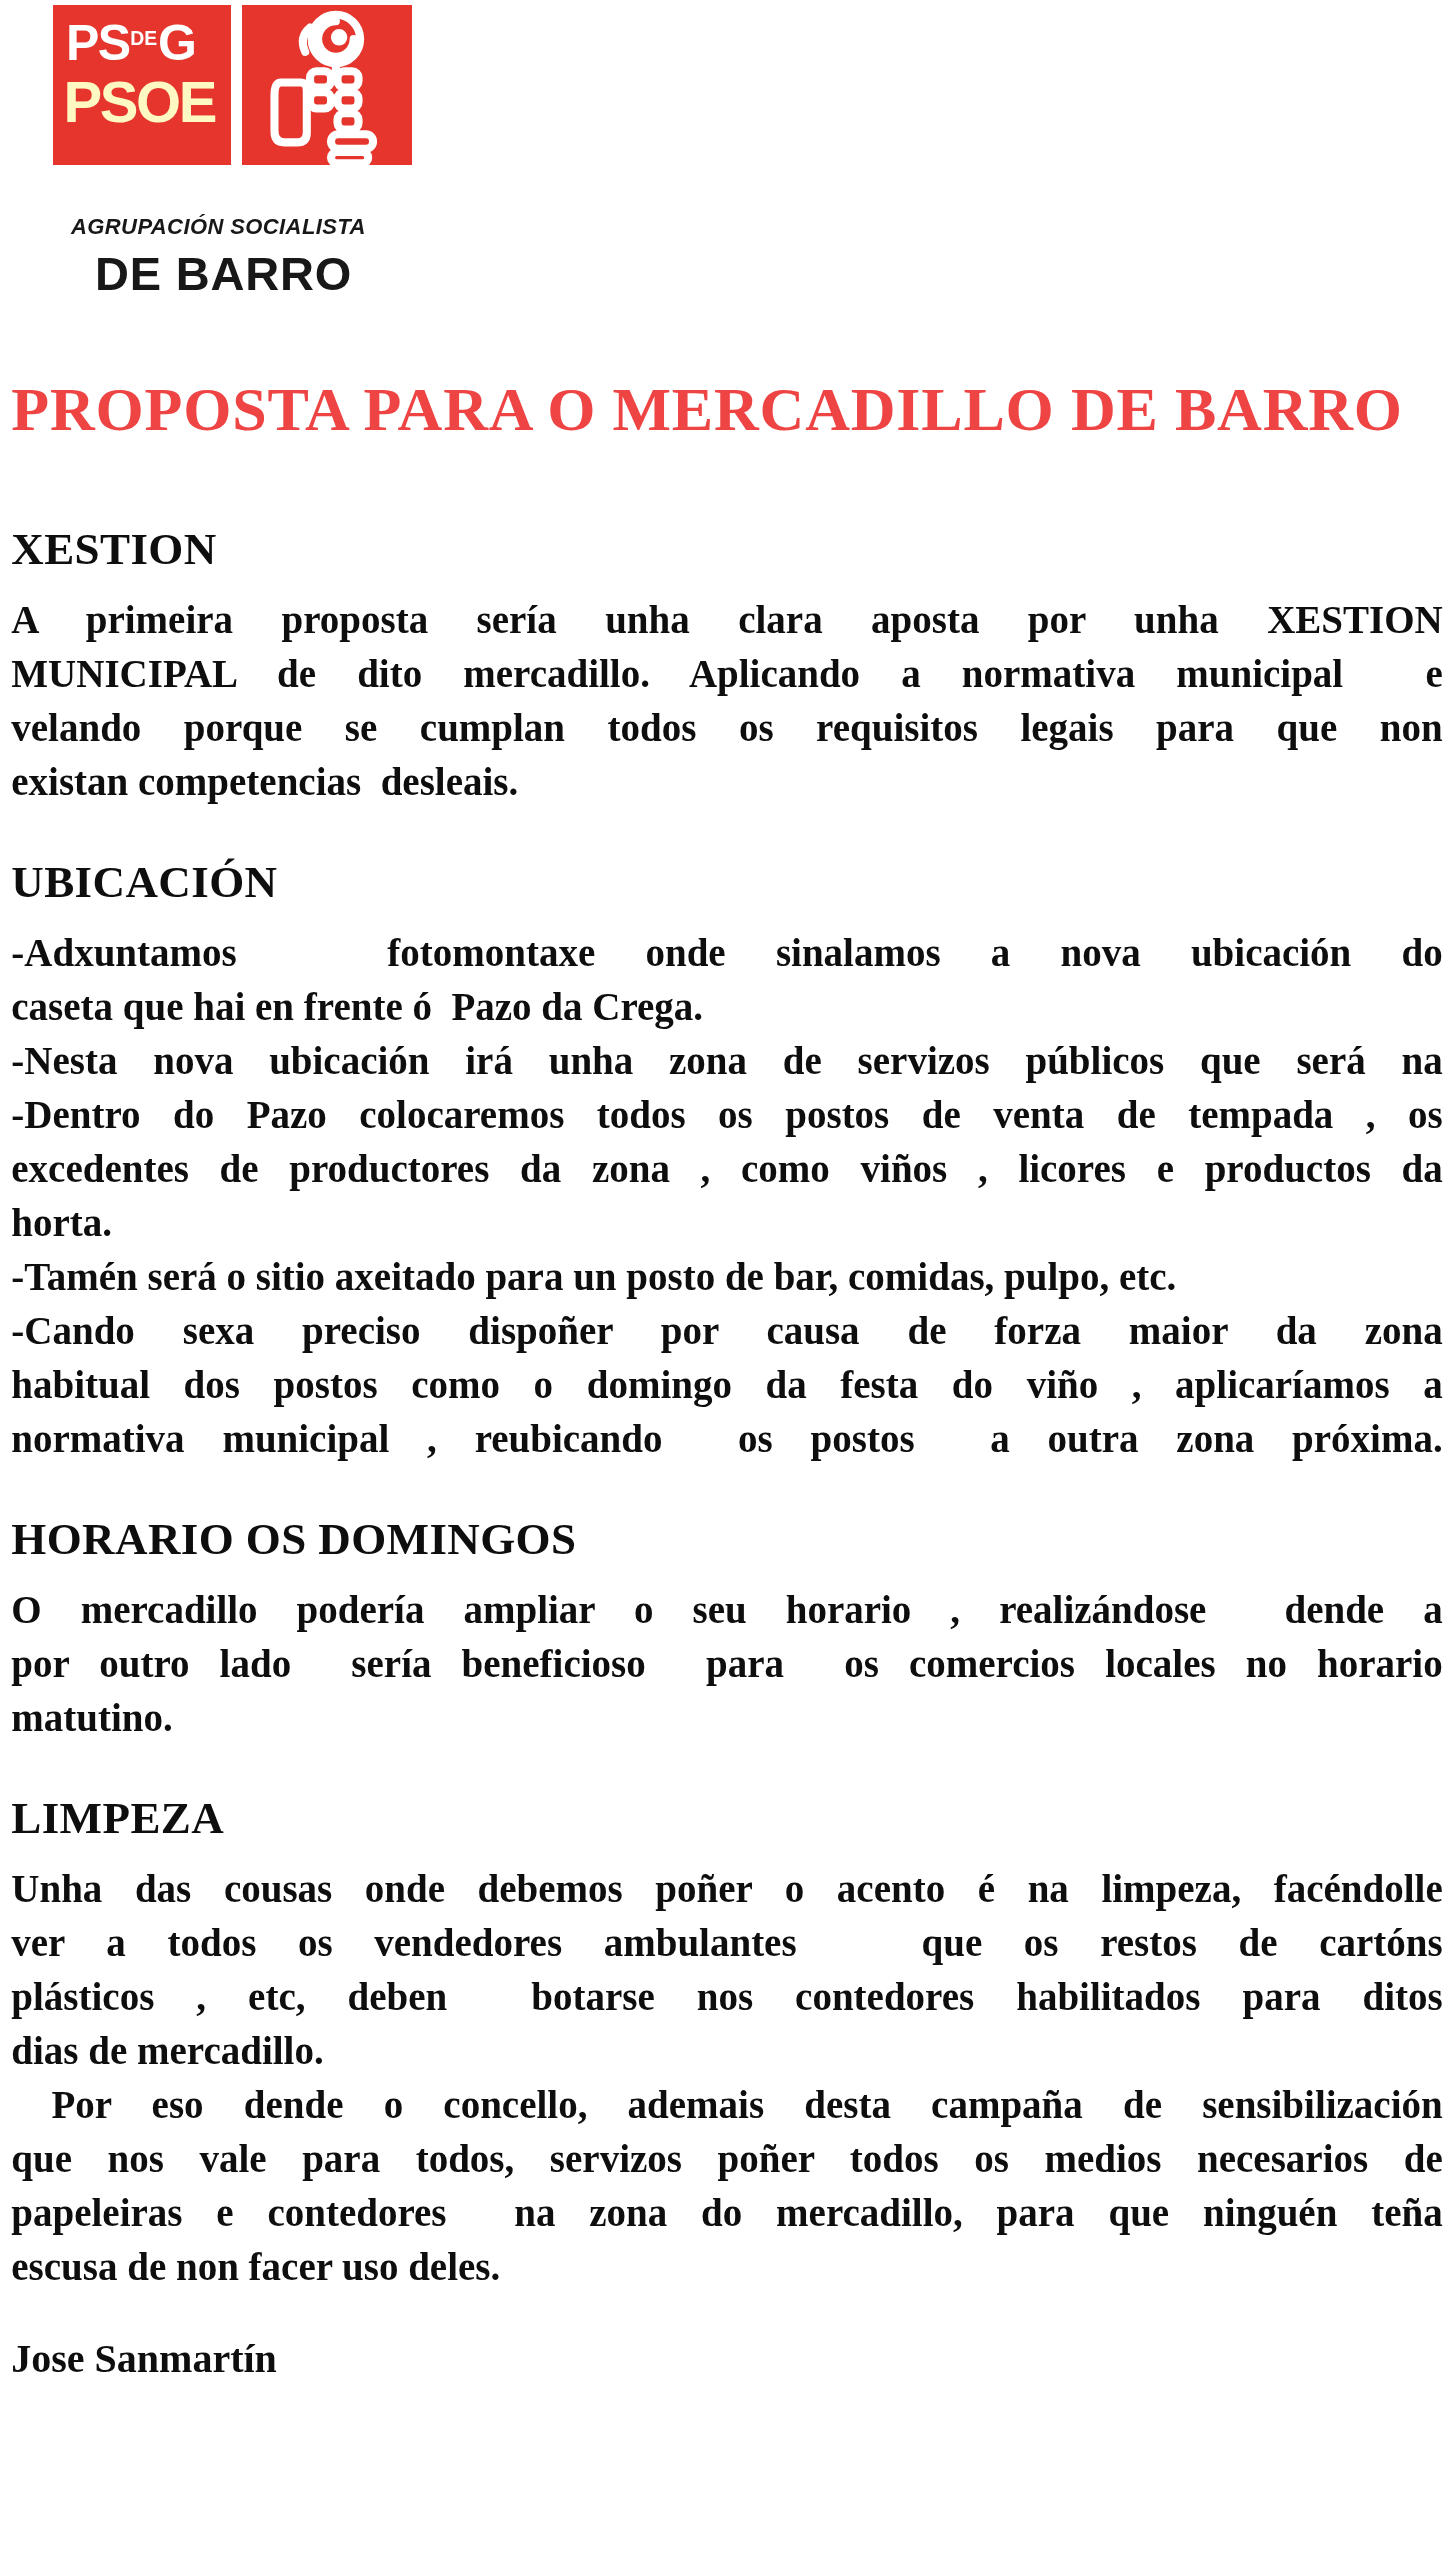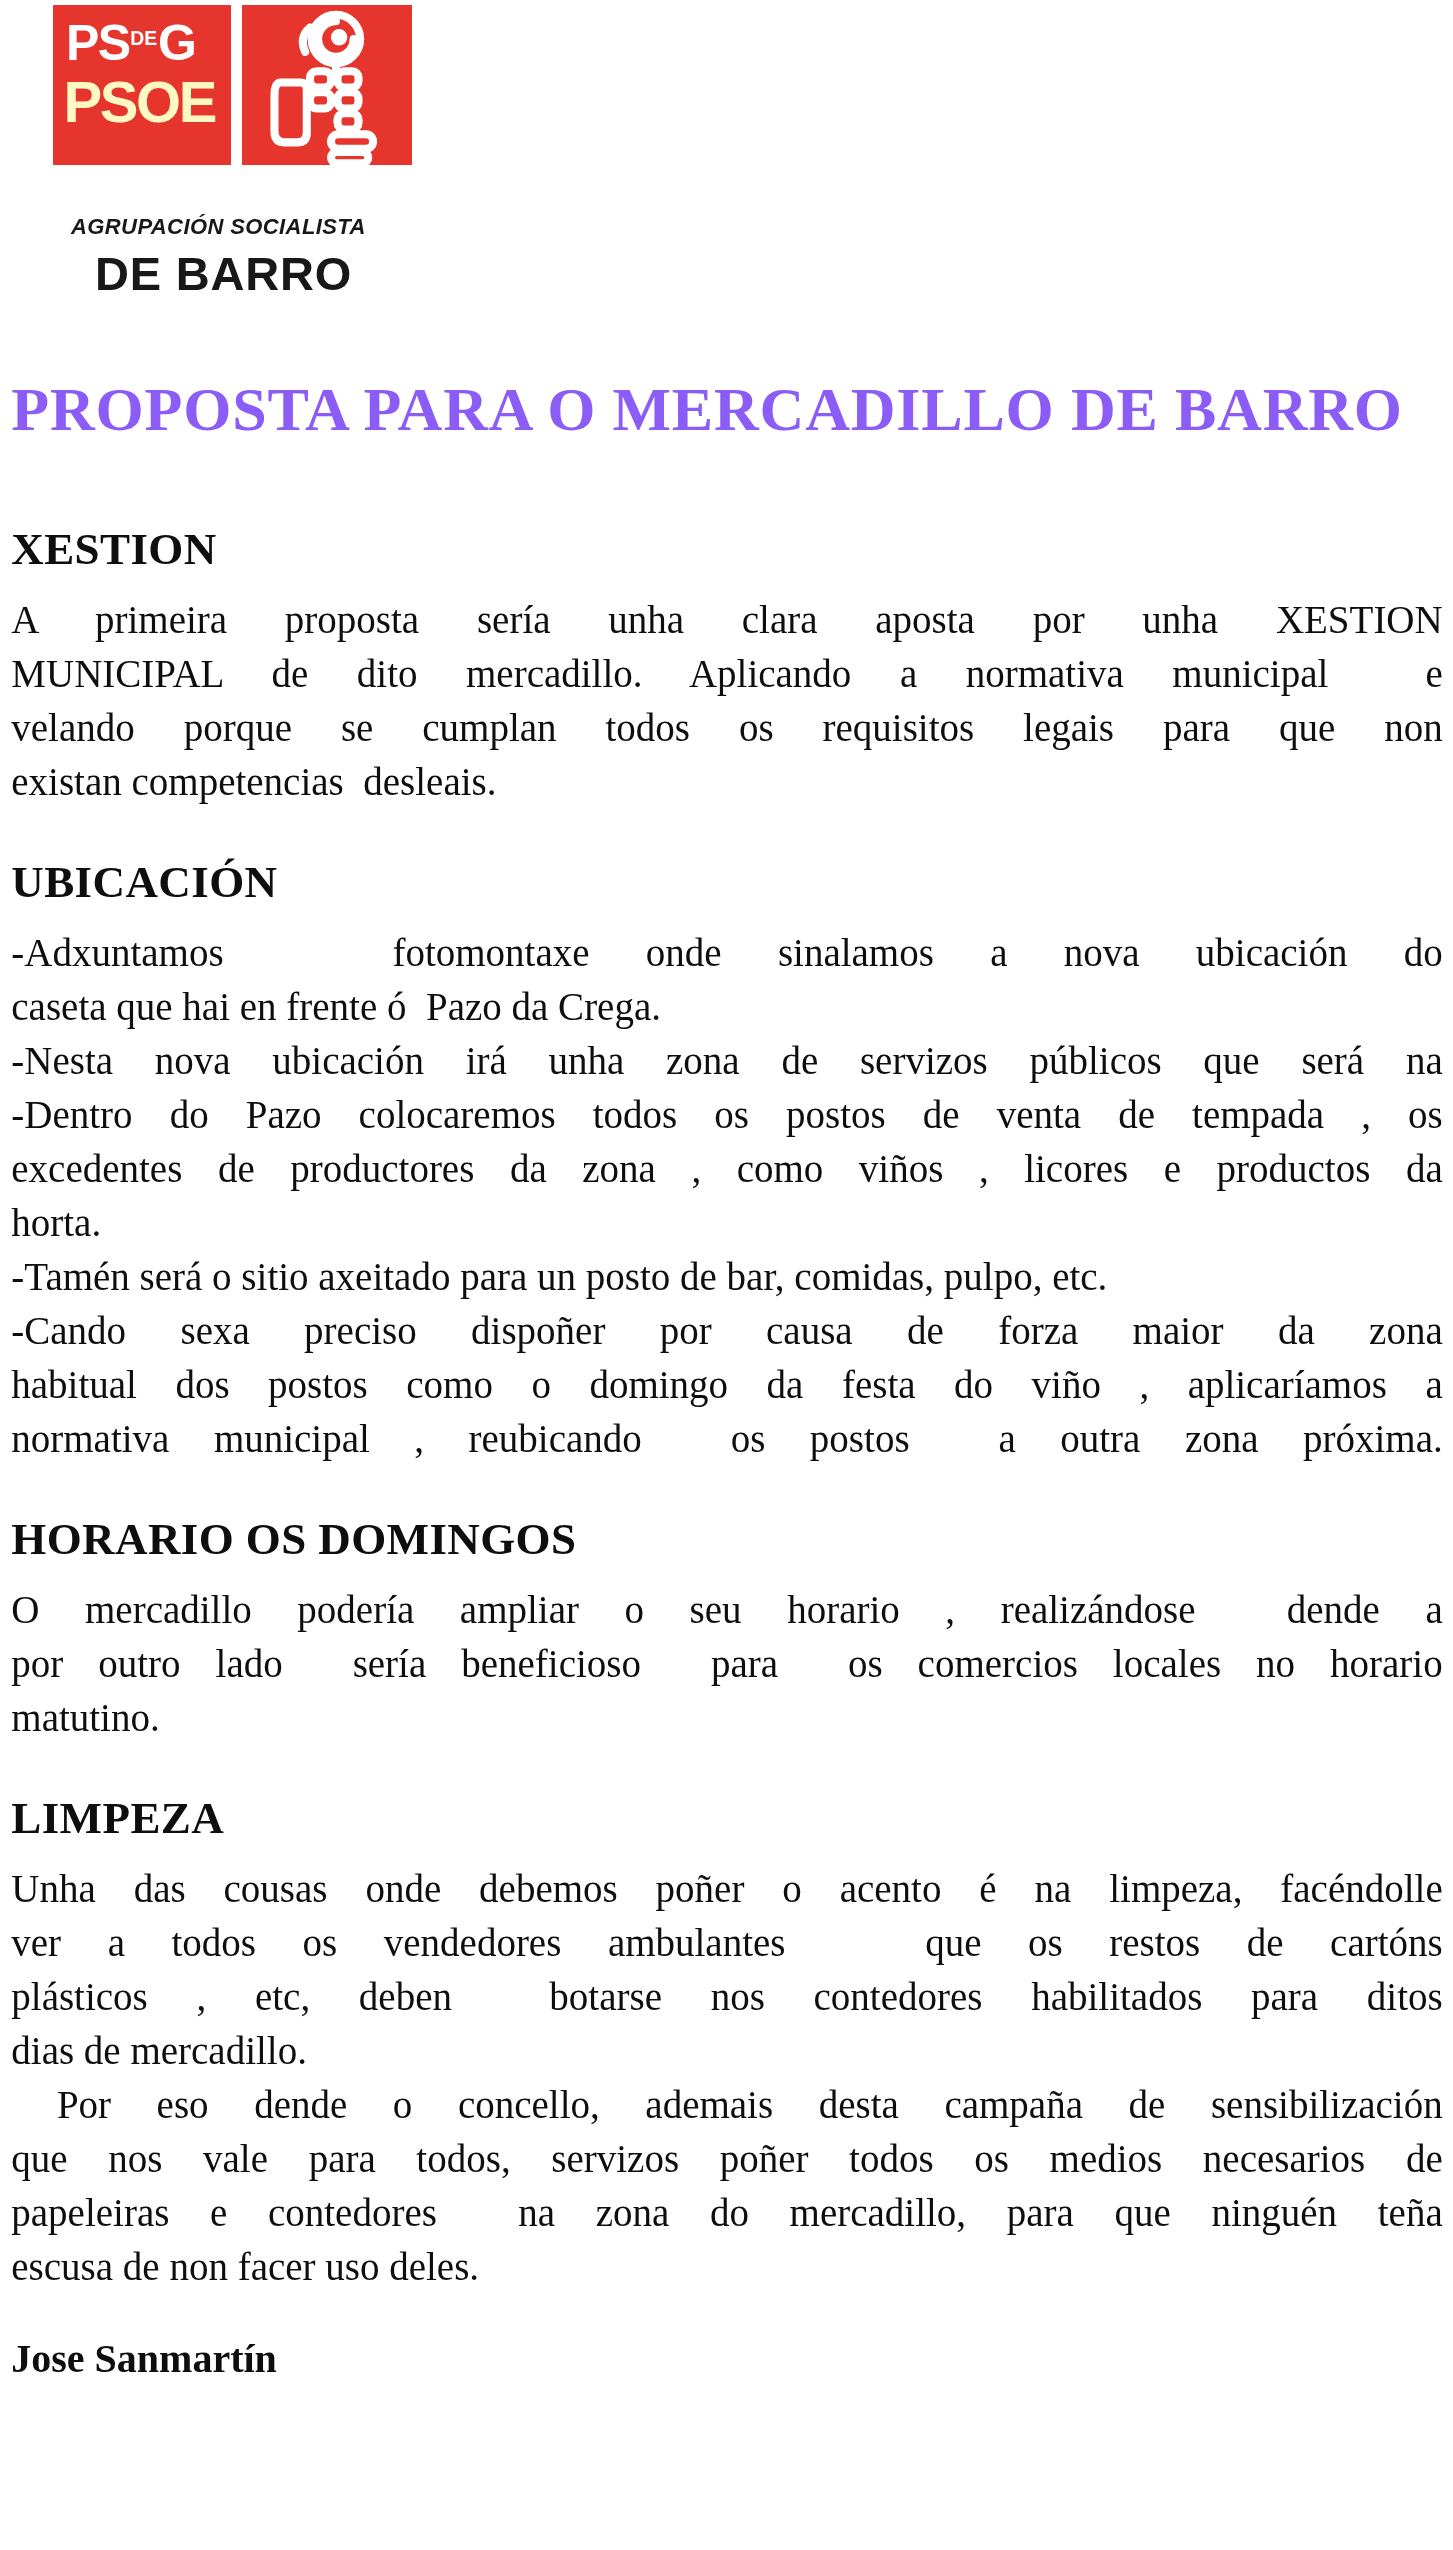--- a/index.html
+++ b/index.html
@@ -27,27 +27,27 @@
     font-weight:700;color:#fef9c3;font-size:58px;line-height:1;
     letter-spacing:-2.4px;margin:4.9px 0 0 10.5px;
   }
   
   .org{margin:49px 0 0 71px;font-family:"Liberation Sans","DejaVu Sans",sans-serif;font-weight:700;color:#181818;}
   .org1{font-size:22px;letter-spacing:0.4px;font-style:italic;}
   .org2{font-size:47px;margin:6.5px 0 0 24px;letter-spacing:0.8px;}
   
   .title{
     font-size:62px;font-weight:700;margin:73px 0 0 11.3px;
-    letter-spacing:0.8px;white-space:nowrap;color:#8b5cf6;font-family:Liberation Serif, serif;
+    letter-spacing:0.8px;white-space:nowrap;color:#ef4444;font-family:Liberation Serif, serif;
   }
   #doc{padding:0 11.3px 0 11.3px;}
   #doc .h{font-size:45px;font-weight:700;margin:47px 0 18px 0;letter-spacing:0.4px;}
   #doc > .h:first-child{margin-top:78px;}
   #doc .ln{
-    font-size:39px;font-weight:400;line-height:54px;
+    font-size:39px;font-weight:700;line-height:54px;
     white-space:pre-wrap;
   }
   #doc .ln.j{text-align:justify;text-align-last:justify;}
   
   .sig{margin:36px 0 0 11.3px;font-weight:700;font-size:40px;line-height:57px;}
 </style>
 </head>
 <body>
 
 <div class="page">

